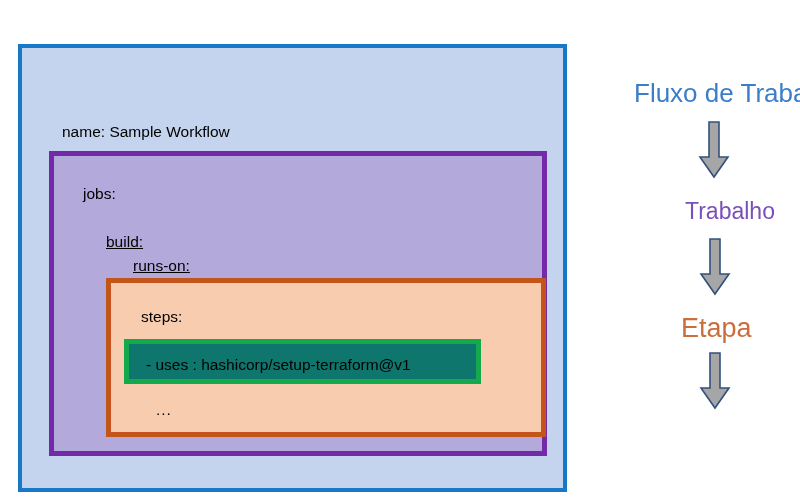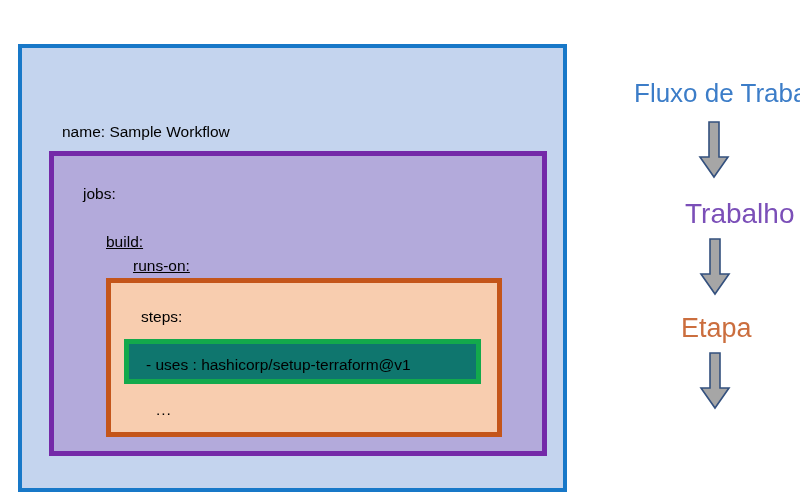--- a/index.html
+++ b/index.html
@@ -38,21 +38,21 @@
     left: 27px;
     top: 103px;
     width: 498px;
     height: 305px;
     background: #b3aadb;
     border: 5px solid #7429a8;
   }
   #steps-box {
     left: 52px;
     top: 122px;
-    width: 396px;
+    width: 440px;
     height: 159px;
     background: #f8cdaf;
     border: 5px solid #c4551a;
   }
   #action-box {
     left: 13px;
     top: 56px;
     width: 357px;
     height: 45px;
     background: #0f766e;
@@ -87,21 +87,21 @@
   }
   #label-workflow {
     left: 634px;
     top: 80px;
     font-size: 26px;
     color: #3c7dc8;
   }
   #label-job {
     left: 685px;
     top: 200px;
-    font-size: 28px;
+    font-size: 23px;
     color: #7b4fb8;
   }
   #label-step {
     left: 681px;
     top: 315px;
     font-size: 27px;
     color: #cb6e3e;
   }
   #label-action {
     left: 667px;

